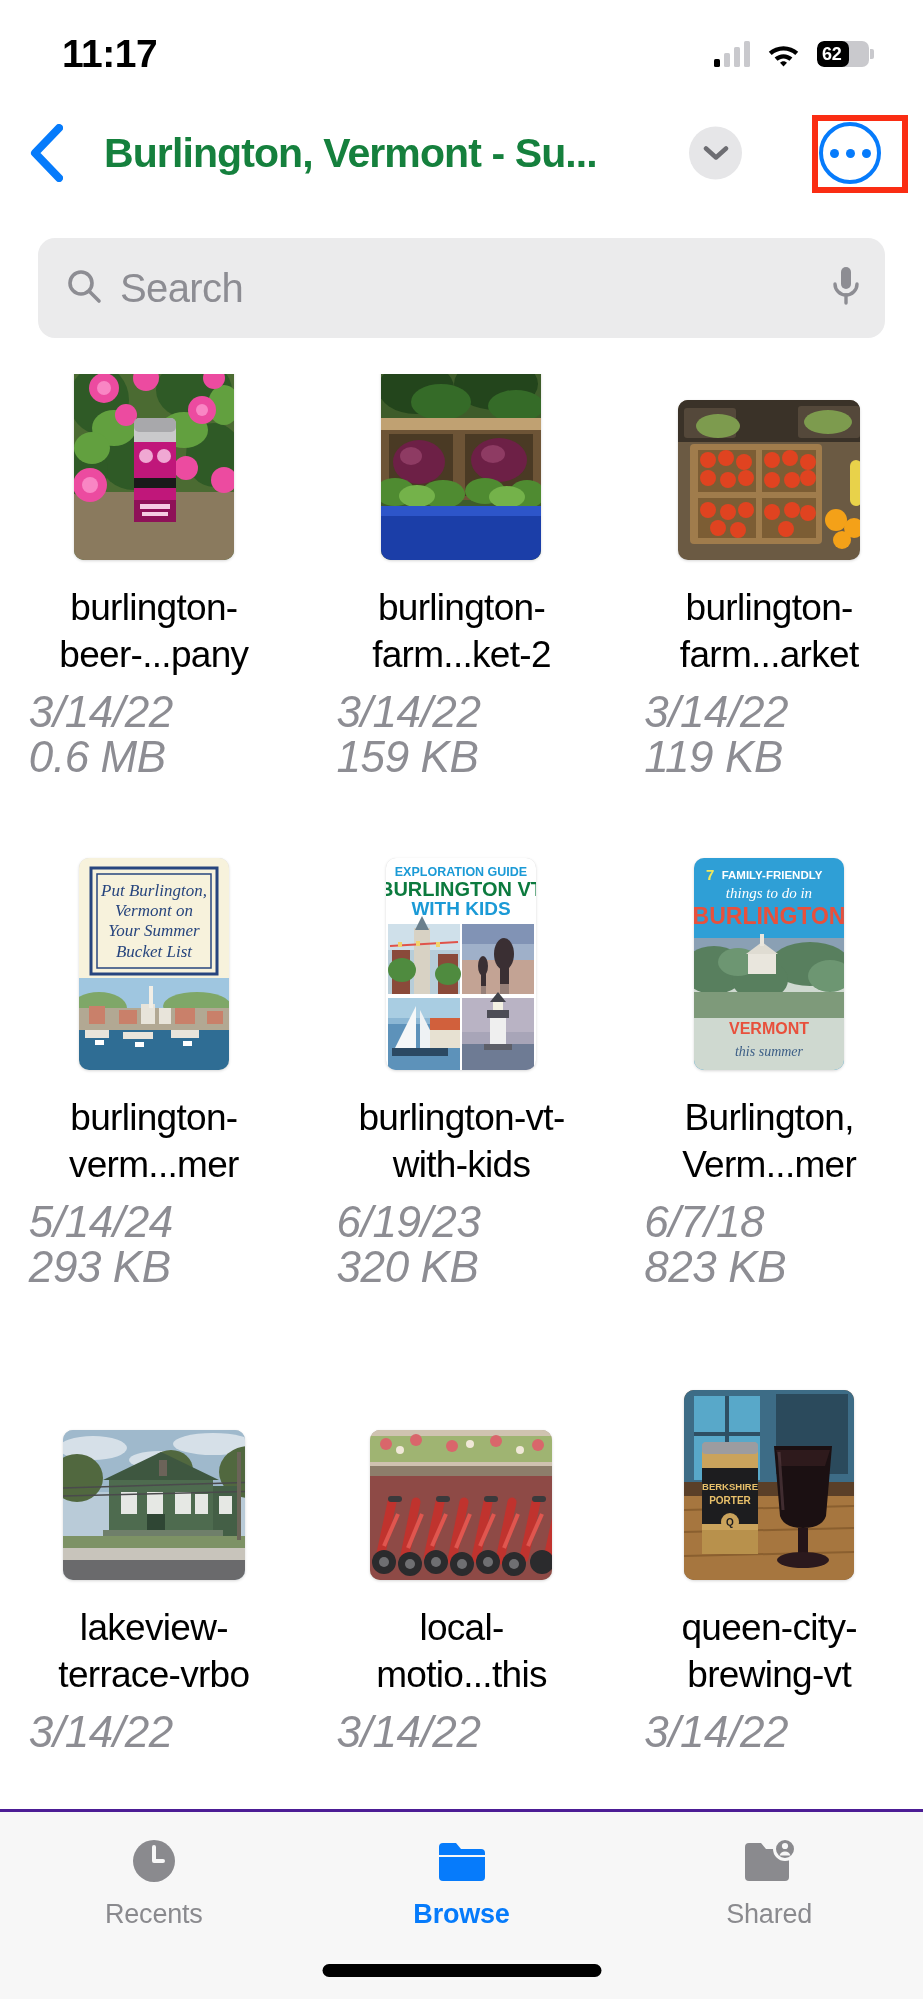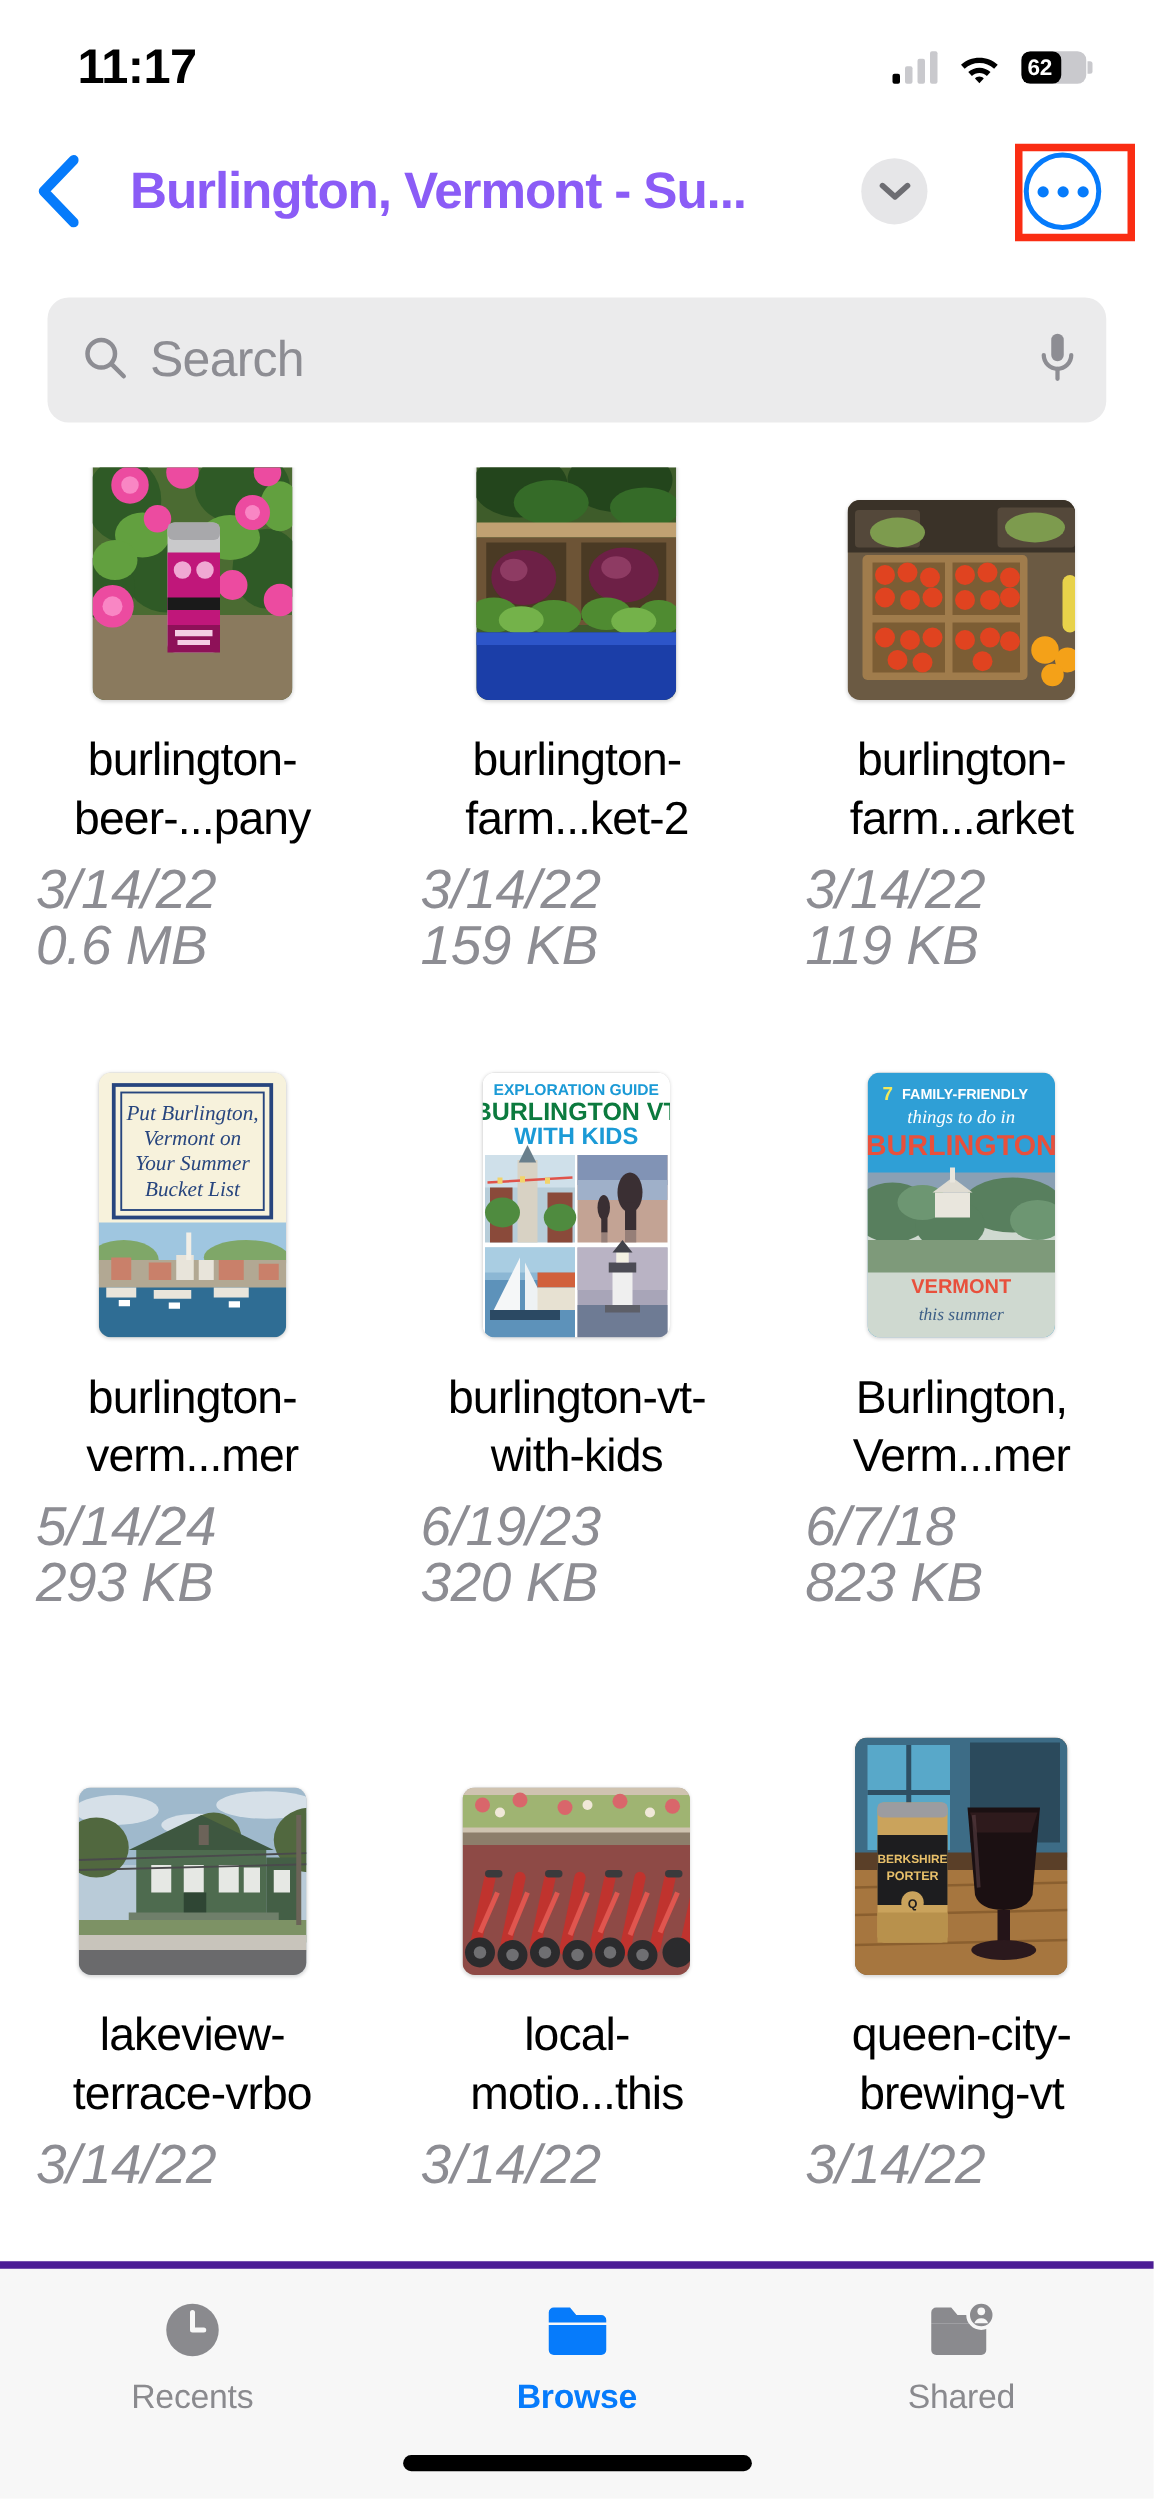--- a/index.html
+++ b/index.html
@@ -54,21 +54,21 @@
   .navbar {
     position:absolute; top:92px; left:0; width:923px; height:122px;
     display:flex; align-items:center;
   }
   .nav-back {
     position:absolute; left:14px; top:50%; transform:translateY(-50%);
     width:64px; height:64px; display:flex; align-items:center; justify-content:center;
   }
   .nav-title {
     position:absolute; left:104px; top:50%; transform:translateY(-50%);
-    font-size:41px; font-weight:700; color:#8b5cf6; letter-spacing:-0.9px;
+    font-size:41px; font-weight:700; color:#15803d; letter-spacing:-0.9px;
     white-space:nowrap;
   }
   .nav-chevron-btn {
     position:absolute; left:689px; top:50%; transform:translateY(-50%);
     width:53px; height:53px; border-radius:50%; background:#e6e6e8;
     display:flex; align-items:center; justify-content:center;
   }
   .nav-more-wrap {
     position:absolute; left:816px; top:50%; transform:translateY(-50%);
     width:68px; height:68px; display:flex; align-items:center; justify-content:center;
@@ -127,21 +127,21 @@
   }
   .fdate, .fsize {
     width:250px; text-align:left;
     font-size:44px; line-height:45px; color:#8d8d93; letter-spacing:-0.4px;font-style:italic;
   }
   .fdate { margin-top:11px; }
 
   
   .tabbar {
     position:absolute; bottom:0; left:0; width:923px; height:190px;
-    background:#f7f7f7; border-top:6px solid #4c1d95;
+    background:#f7f7f7; border-top:3px solid #4c1d95;
     display:flex; align-items:flex-start; padding-top:22px;
   }
   .tab {
     flex:1; display:flex; flex-direction:column; align-items:center; gap:11px;
   }
   .tab-label { font-size:27px; letter-spacing:-0.2px; color:#8a8a8e; }
   .tab.active .tab-label { color:#067bfb; font-weight:600; }
   .tab-icon { height:54px; display:flex; align-items:center; justify-content:center; }
 
   .home-indicator {

